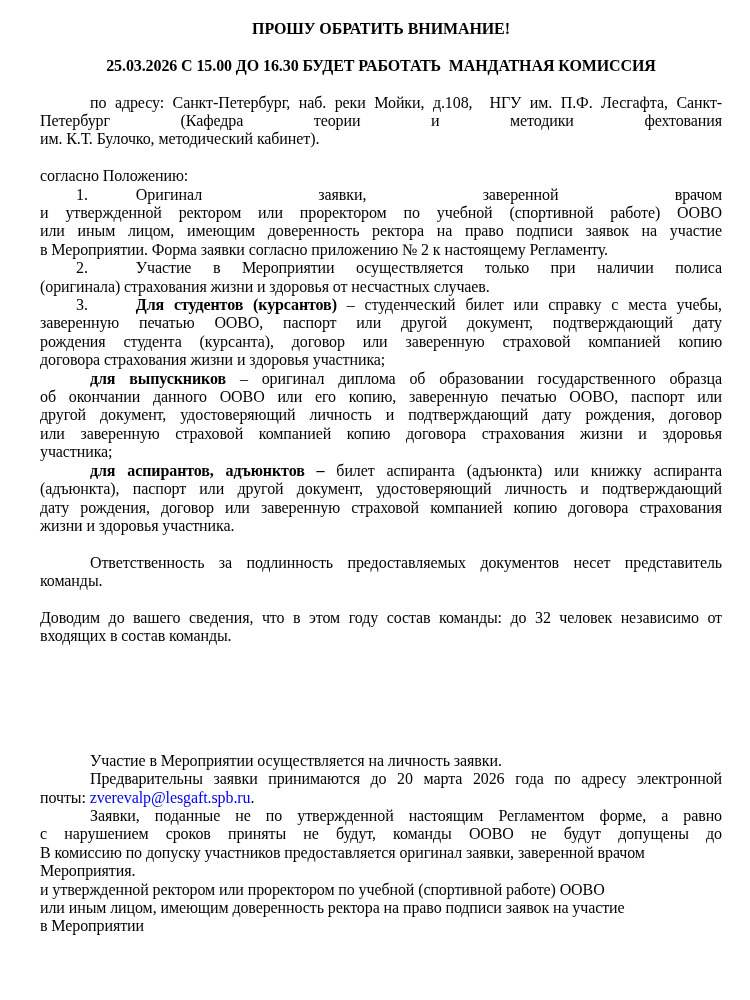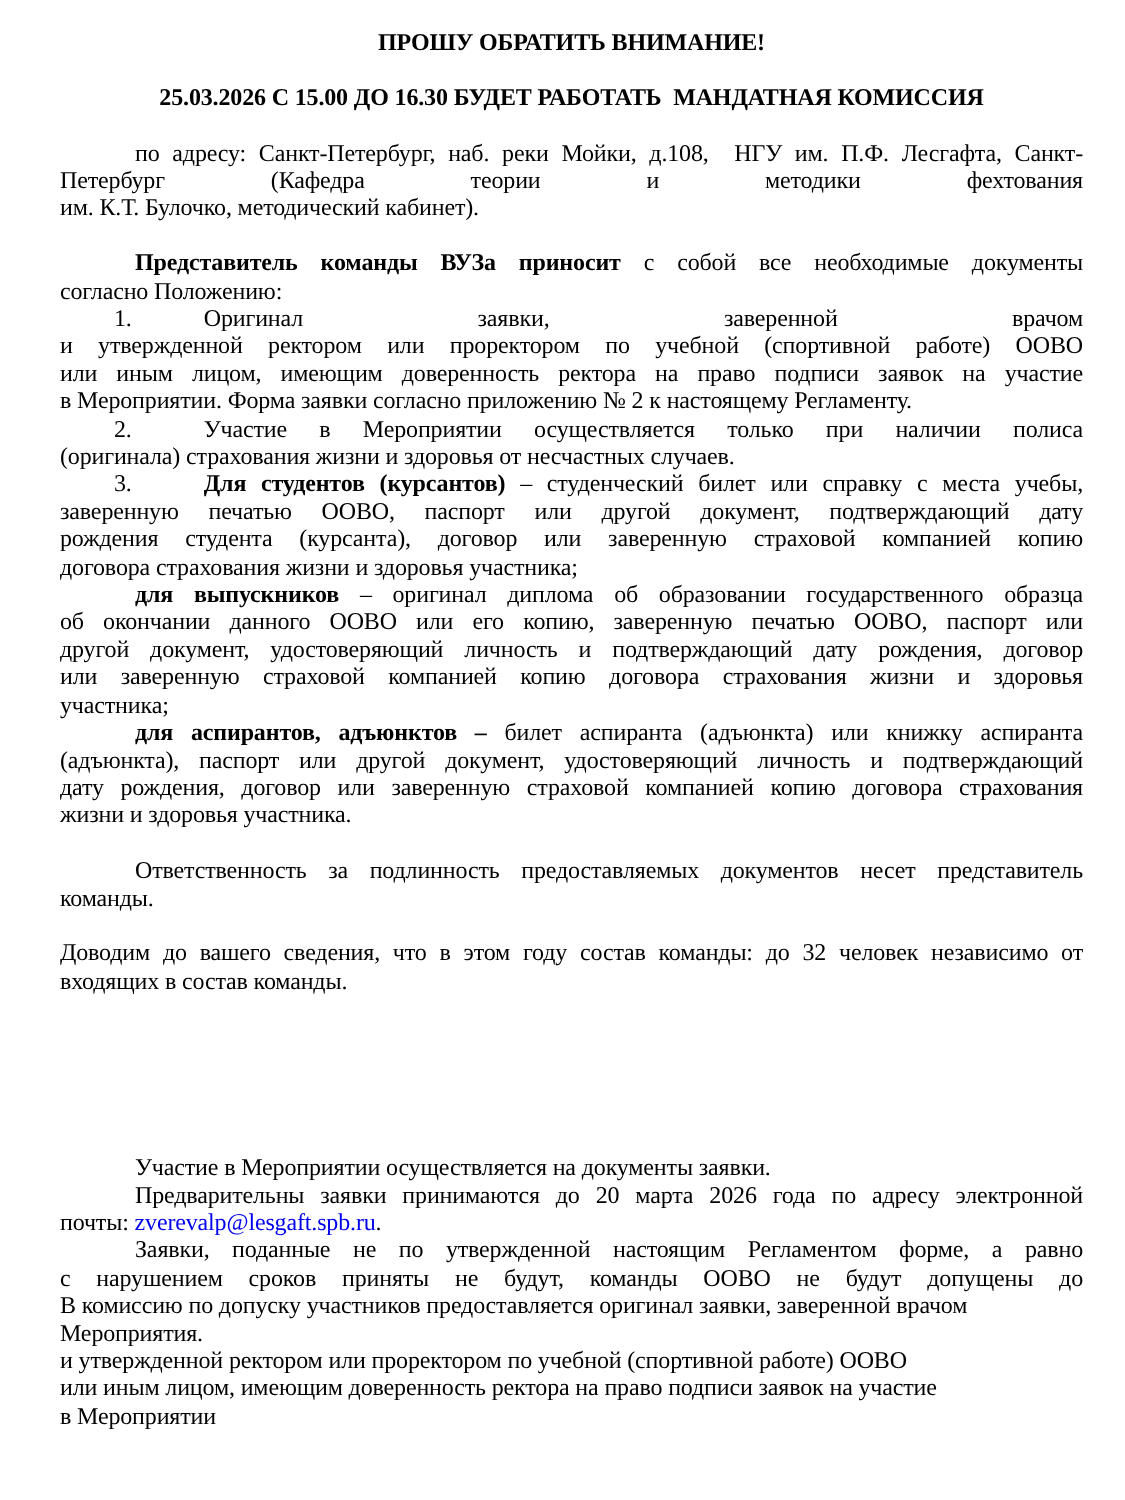--- a/index.html
+++ b/index.html
@@ -35,21 +35,20 @@
 <div class="page" style="background: rgb(255, 255, 255); color: rgb(0, 0, 0);">
   <div id="doc">
       <div class="line center"><span class="b">ПРОШУ ОБРАТИТЬ ВНИМАНИЕ!</span></div>
       <div class="line blank"></div>
       <div class="line center"><span class="b">25.03.2026 С 15.00 ДО 16.30 БУДЕТ РАБОТАТЬ&nbsp; МАНДАТНАЯ КОМИССИЯ</span></div>
       <div class="line blank"></div>
       <div class="line jall"><span class="tab" style="width: 50px;"></span><span>по адресу: Санкт-Петербург, наб. реки Мойки, д.108,&nbsp; НГУ им. П.Ф. Лесгафта, Санкт-</span></div>
       <div class="line jall"><span>Петербург (Кафедра теории и методики фехтования</span></div>
       <div class="line left"><span>им. К.Т. Булочко, методический кабинет).</span></div>
       <div class="line blank"></div>
-      <div class="line jall"><span class="tab" style="width: 50px;"></span><span class="b">Представитель команды ВУЗа приносит</span><span> с собой все необходимые документы</span></div>
       <div class="line left"><span>согласно Положению:</span></div>
       <div class="line jall"><span class="tab" style="width: 36px;"></span><span>1.</span><span class="tab" style="width: 48px;"></span><span>Оригинал заявки, заверенной врачом</span></div>
       <div class="line jall"><span>и утвержденной ректором или проректором по учебной (спортивной работе) ООВО</span></div>
       <div class="line jall"><span>или иным лицом, имеющим доверенность ректора на право подписи заявок на участие</span></div>
       <div class="line left"><span>в Мероприятии. Форма заявки согласно приложению № 2 к настоящему Регламенту.</span></div>
       <div class="line jall"><span class="tab" style="width: 36px;"></span><span>2.</span><span class="tab" style="width: 48px;"></span><span>Участие в Мероприятии осуществляется только при наличии полиса</span></div>
       <div class="line left"><span>(оригинала) страхования жизни и здоровья от несчастных случаев.</span></div>
       <div class="line jall"><span class="tab" style="width: 36px;"></span><span>3.</span><span class="tab" style="width: 48px;"></span><span class="b">Для студентов (курсантов)</span><span> – студенческий билет или справку с места учебы,</span></div>
       <div class="line jall"><span>заверенную печатью ООВО, паспорт или другой документ, подтверждающий дату</span></div>
       <div class="line jall"><span>рождения студента (курсанта), договор или заверенную страховой компанией копию</span></div>
@@ -63,21 +62,21 @@
       <div class="line jall"><span>(адъюнкта), паспорт или другой документ, удостоверяющий личность и подтверждающий</span></div>
       <div class="line jall"><span>дату рождения, договор или заверенную страховой компанией копию договора страхования</span></div>
       <div class="line left"><span>жизни и здоровья участника.</span></div>
       <div class="line blank"></div>
       <div class="line jall"><span class="tab" style="width: 50px;"></span><span>Ответственность за подлинность предоставляемых документов несет представитель</span></div>
       <div class="line left"><span>команды.</span></div>
       <div class="line blank"></div>
       <div class="line jall"><span>Доводим до вашего сведения, что в этом году состав команды: до 32 человек независимо от</span></div>
       <div class="line left"><span>входящих в состав команды.</span></div>
       <div class="gap" style="height: 106px;"></div>
-      <div class="line left"><span class="tab" style="width: 50px;"></span><span>Участие в Мероприятии осуществляется на документы заявки.</span></div>
+      <div class="line left"><span class="tab" style="width: 50px;"></span><span>Участие в Мероприятии осуществляется на личность заявки.</span></div>
       <div class="line jall"><span class="tab" style="width: 50px;"></span><span>Предварительны заявки принимаются до 20 марта 2026 года по адресу электронной</span></div>
       <div class="line left"><span>почты: </span><a class="link">zverevalp@lesgaft.spb.ru</a><span>.</span></div>
       <div class="line jall"><span class="tab" style="width: 50px;"></span><span>Заявки, поданные не по утвержденной настоящим Регламентом форме, а равно</span></div>
       <div class="line jall"><span>с нарушением сроков приняты не будут, команды ООВО не будут допущены до</span></div>
       <div class="line left"><span>В комиссию по допуску участников предоставляется оригинал заявки, заверенной врачом</span></div>
       <div class="line left"><span>Мероприятия.</span></div>
       <div class="line left"><span>и утвержденной ректором или проректором по учебной (спортивной работе) ООВО</span></div>
       <div class="line left"><span>или иным лицом, имеющим доверенность ректора на право подписи заявок на участие</span></div>
       <div class="line left"><span>в Мероприятии</span></div>
     </div>

